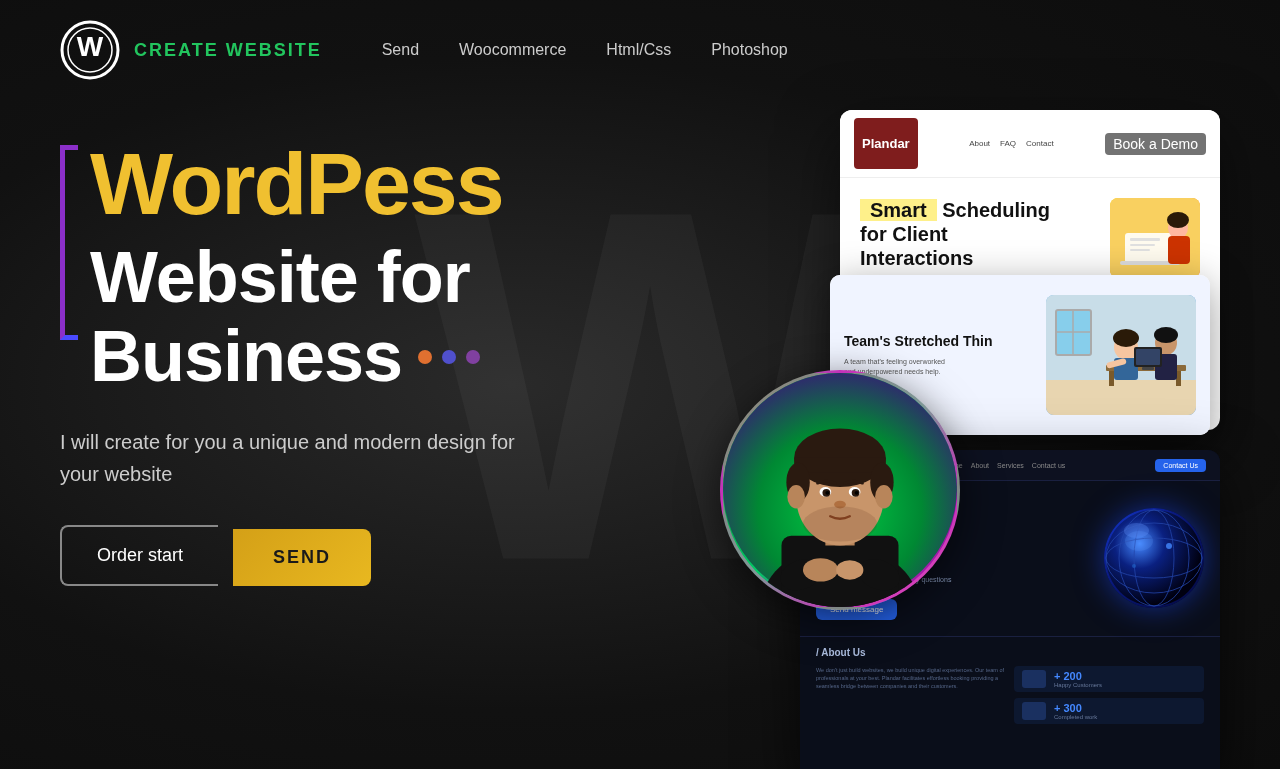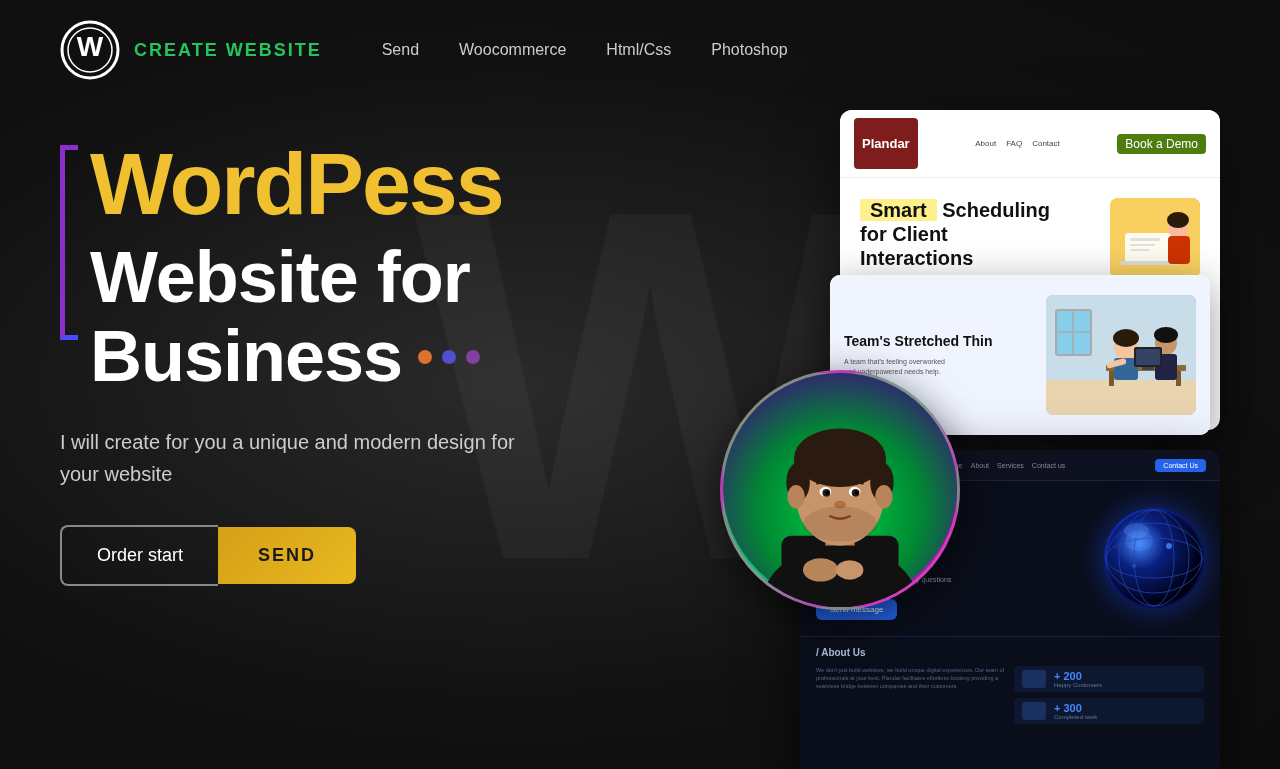--- a/index.html
+++ b/index.html
@@ -139,23 +139,23 @@
     .subtitle {
       color: #cccccc;
       font-size: 20px;
       line-height: 1.6;
       margin-top: 30px;
       max-width: 480px;
     }
 
     .cta-buttons {
       display: flex;
-      gap: 0;
+      gap: 15px;
       margin-top: 35px;
-      align-items: center;
+      align-items: flex-end;
     }
 
     .btn-order {
       background: transparent;
       border: 2px solid #888888;
       color: #ffffff;
       padding: 18px 35px;
       font-size: 18px;
       font-weight: 500;
       cursor: pointer;
@@ -223,25 +223,25 @@
     }
 
     .preview-nav-items-light {
       display: flex;
       gap: 10px;
       color: #444;
       font-size: 8px;
     }
 
     .preview-nav-btn-light {
-      background: #4d7c0f;
+      background: #737373;
       color: white;
       padding: 3px 8px;
       border-radius: 4px;
-      font-size: 12px;
+      font-size: 14px;
     }
 
     .preview-hero-light {
       padding: 20px;
       display: flex;
       align-items: flex-start;
       gap: 10px;
       flex: 1;
     }
 

